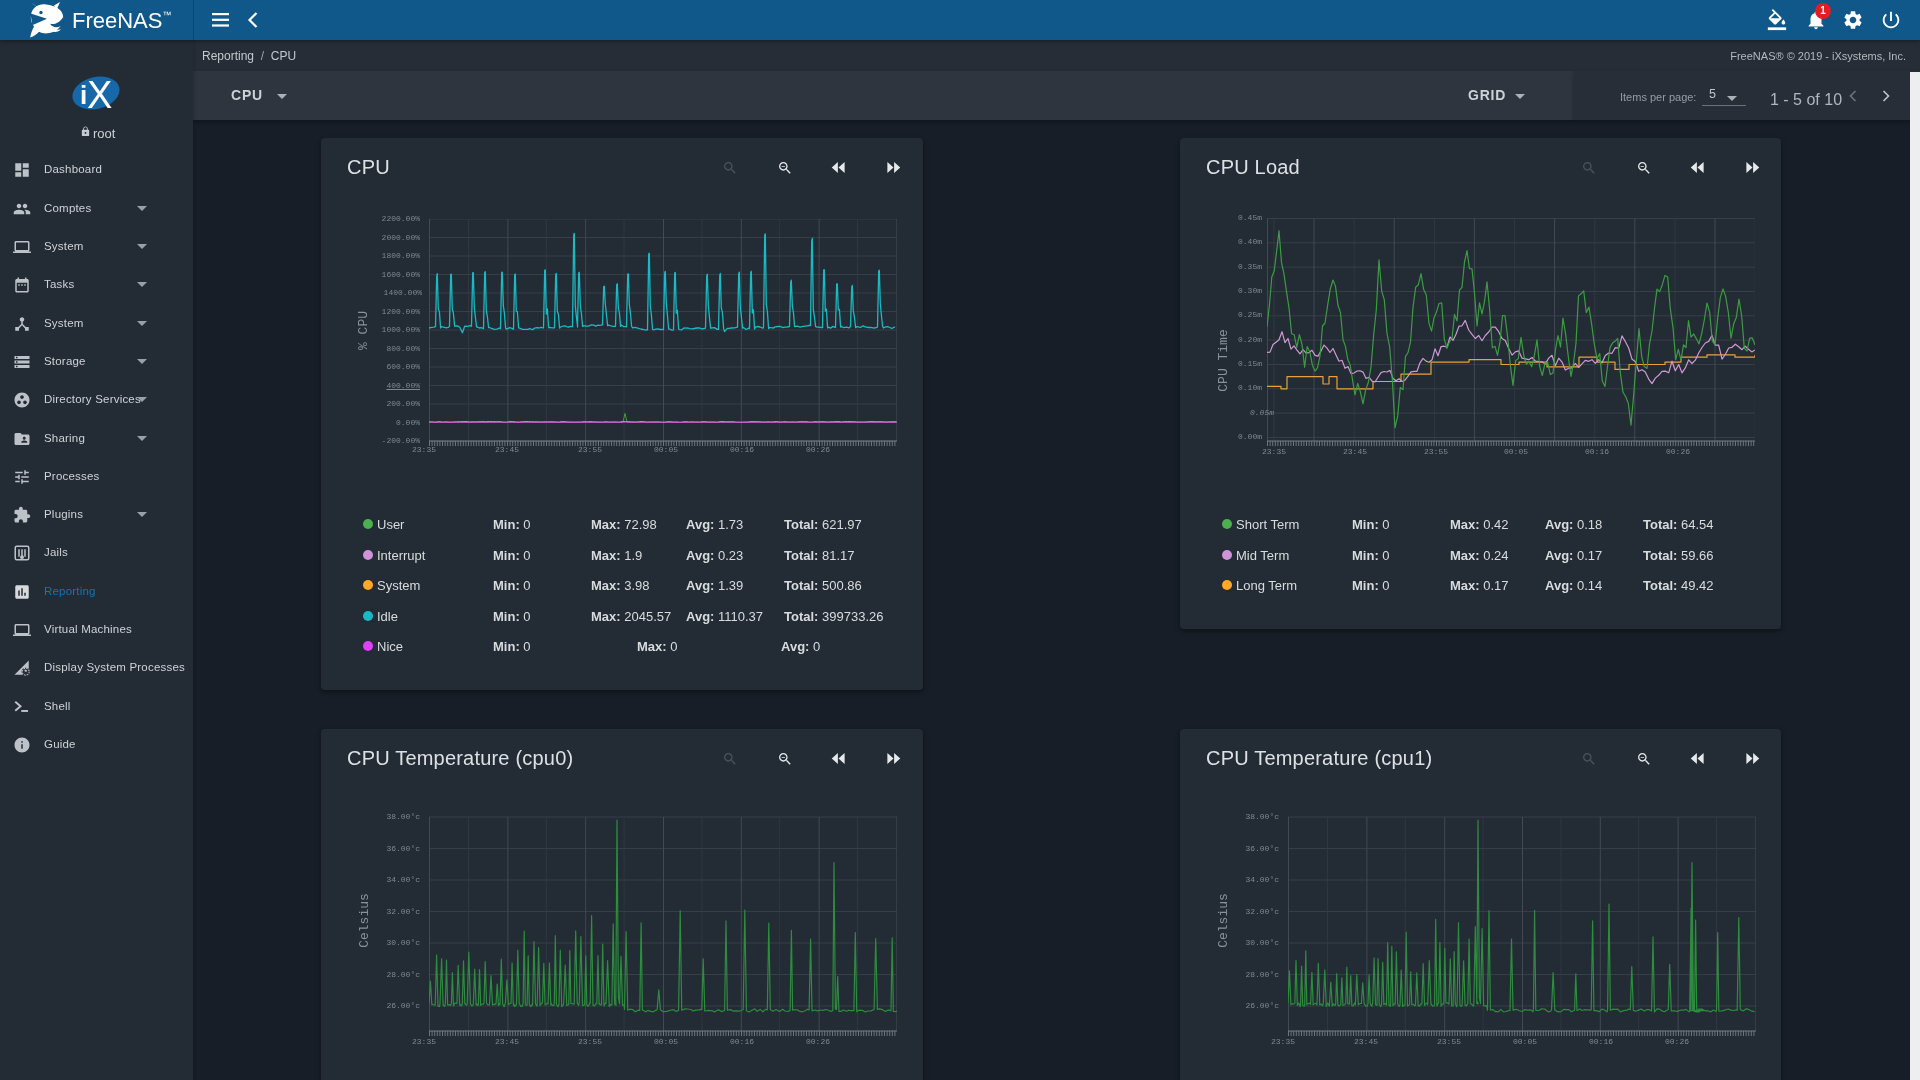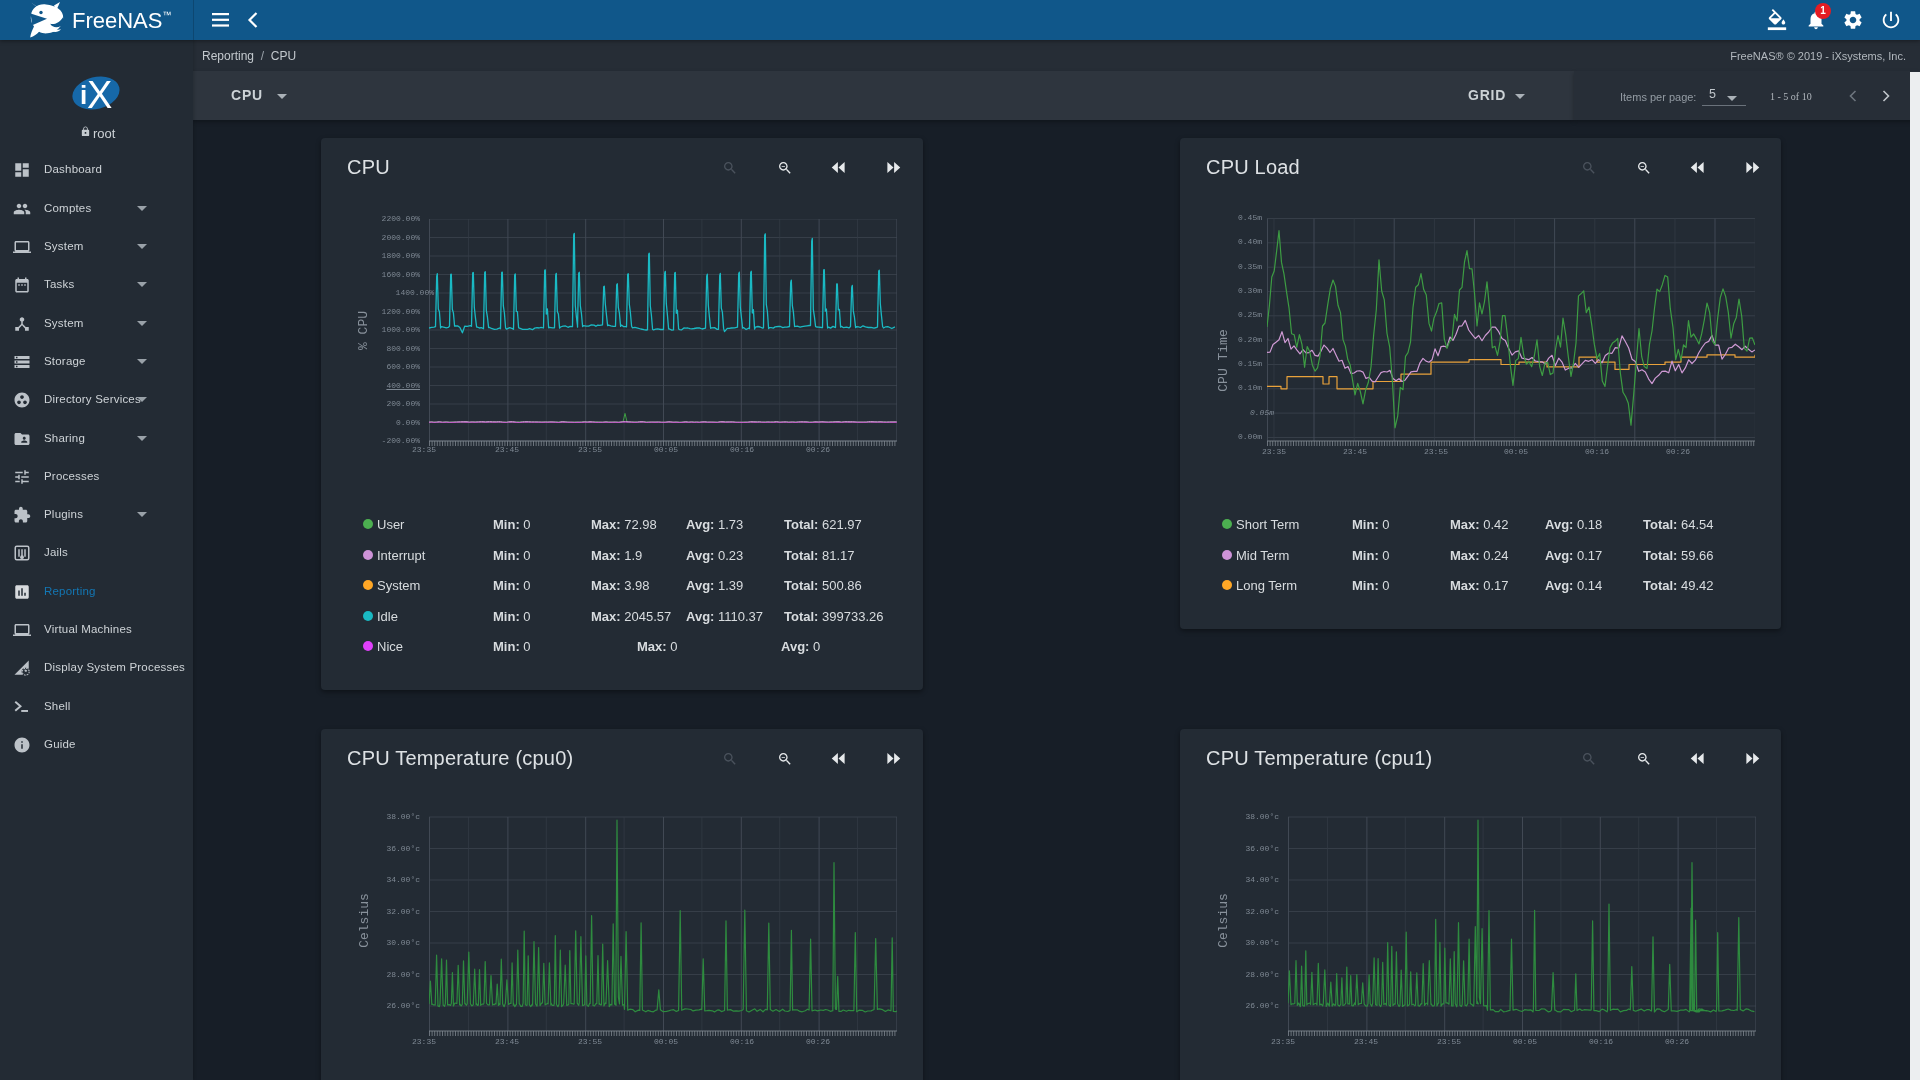--- a/index.html
+++ b/index.html
@@ -69,21 +69,21 @@
 <div id="toolbar">
 <div class="abs" style="left:38px;top:16px;font-size:14px;font-weight:bold;letter-spacing:.8px;color:#ccd2d6;">CPU</div>
 <div class="abs" style="left:84px;top:23px;width:0;height:0;border-left:5px solid transparent;border-right:5px solid transparent;border-top:5px solid #aab1b7;"></div>
 <div class="abs" style="left:1275px;top:16px;font-size:14px;font-weight:bold;letter-spacing:.8px;color:#ccd2d6;">GRID</div>
 <div class="abs" style="left:1322px;top:23px;width:0;height:0;border-left:5px solid transparent;border-right:5px solid transparent;border-top:5px solid #aab1b7;"></div>
 </div>
 <div id="pager">
 <div class="abs" style="left:46px;top:20px;font-size:11px;color:#949ca4;">Items per page:</div>
 <div class="abs" style="left:128px;top:16px;width:44px;border-bottom:1px solid #6a727b;height:19px;font-size:12.5px;color:#c0c6cb;padding-left:7px;">5</div>
 <div class="abs" style="left:153px;top:25px;width:0;height:0;border-left:5px solid transparent;border-right:5px solid transparent;border-top:5px solid #aab1b7;"></div>
-<div class="abs" style="left:196px;top:20px;font-size:10px;color:#b0b6bc;font-family:Liberation Serif, serif;">1 - 5 of 10</div>
+<div class="abs" style="left:196px;top:20px;font-size:16px;color:#b0b6bc;">1 - 5 of 10</div>
 <svg class="abs" style="left:273px;top:18px" width="12" height="14" viewBox="0 0 12 14">
       <path d="M8.5 2 L3.5 7 L8.5 12" stroke="#6d757e" stroke-width="1.6" fill="none"></path>
     </svg>
 <svg class="abs" style="left:306px;top:18px" width="12" height="14" viewBox="0 0 12 14">
       <path d="M3.5 2 L8.5 7 L3.5 12" stroke="#c0c6cb" stroke-width="1.6" fill="none"></path>
     </svg>
 </div>
 <div id="sidebar">
 <svg class="abs" style="left:68px;top:31px" width="58" height="46" viewBox="0 0 58 46">
 <ellipse cx="28" cy="22" rx="24" ry="16" fill="#1668a8" transform="rotate(-14 28 22)"></ellipse>
@@ -260,21 +260,21 @@
 <line x1="0" y1="224.5" x2="468" y2="224.5" stroke="#7d858e" stroke-width="5" stroke-dasharray="1 1.6" opacity="0.8"></line>
 <polyline points="0.0,203.2 3.2,203.0 6.9,203.1 10.7,203.1 13.8,203.2 16.4,203.0 20.4,203.1 24.4,203.1 27.4,203.1 31.7,203.3 35.2,203.2 39.2,203.2 42.4,203.1 46.0,203.0 49.2,202.9 51.9,203.2 54.6,203.3 58.7,203.0 61.5,203.2 64.9,203.0 69.0,203.0 72.7,203.2 76.0,203.2 79.5,203.1 82.4,203.2 86.5,203.3 90.6,202.9 95.0,203.1 98.6,203.0 102.4,202.9 106.3,203.2 110.5,203.1 114.2,203.0 116.7,203.0 120.5,203.1 124.1,203.1 126.9,203.1 129.5,203.1 133.3,203.1 136.9,202.9 141.2,203.3 145.3,203.0 147.9,203.1 150.9,203.3 154.5,202.9 157.6,202.9 161.5,203.3 165.7,203.0 170.1,203.0 174.0,203.2 178.1,202.9 182.4,203.1 186.4,203.1 189.1,203.3 191.8,203.2 194.0,202.9 196.0,194.4 198.0,202.9 199.0,203.1 202.9,203.1 206.2,203.0 209.4,203.1 213.4,203.1 216.2,202.9 220.2,203.1 223.4,203.1 227.1,203.2 229.6,203.2 233.7,203.2 237.1,203.2 240.0,203.2 243.3,203.2 245.9,203.3 248.7,203.1 251.3,203.3 254.7,203.1 258.6,203.3 261.9,203.1 264.5,202.9 267.4,203.3 270.9,203.2 274.6,203.2 277.4,203.3 281.3,203.2 285.4,203.1 289.8,203.2 292.8,203.2 296.9,203.0 300.1,203.3 304.0,202.9 307.6,203.3 310.2,203.3 313.0,203.3 315.6,203.0 319.9,203.2 324.4,203.1 328.5,202.9 332.9,203.3 336.0,203.0 340.4,203.3 343.5,202.9 346.2,203.1 349.4,203.0 353.7,203.2 357.7,203.0 361.9,203.1 366.2,203.1 369.6,203.2 373.6,203.1 376.7,203.2 380.6,203.0 384.5,203.1 388.0,203.2 391.9,203.3 395.3,203.0 399.2,203.3 402.2,202.9 406.0,202.9 410.2,203.1 414.5,203.0 417.7,203.1 420.3,203.1 424.7,203.3 428.4,203.3 431.0,203.0 434.0,203.3 436.8,203.0 440.5,203.3 443.4,202.9 446.4,203.1 449.7,203.0 453.4,203.0 457.0,203.2 459.9,203.3 464.0,203.3 466.5,202.9" fill="none" stroke="#3d9c43" stroke-width="1.0" opacity="1.0" stroke-linejoin="round"></polyline>
 <polyline points="0.0,203.1 2.7,202.8 4.9,203.3 7.4,203.1 10.3,202.6 13.6,203.2 17.3,202.9 20.7,203.3 23.9,203.1 27.6,202.9 31.4,202.7 34.1,202.6 38.0,202.6 40.3,203.1 43.2,202.8 46.2,203.0 49.3,202.8 52.7,202.5 56.7,202.8 60.4,202.5 63.6,202.7 67.2,202.8 69.3,202.6 71.5,202.6 73.8,203.1 77.6,203.3 79.7,202.7 83.4,202.5 87.4,203.1 90.6,203.3 93.4,202.8 95.5,202.6 99.4,202.6 102.4,202.9 105.5,202.8 109.4,202.9 112.9,203.1 116.8,202.9 118.8,203.0 120.9,202.8 123.0,202.8 126.4,203.0 129.8,203.3 133.2,202.5 136.1,202.8 138.8,203.1 142.0,203.1 145.6,203.3 149.0,203.1 152.6,203.1 155.5,202.7 158.2,203.0 161.0,202.6 163.7,202.8 166.6,203.1 169.7,203.2 173.4,203.2 177.0,202.8 179.7,203.2 183.2,203.1 186.1,203.0 189.9,203.2 193.8,202.6 196.7,202.5 199.1,202.7 202.4,202.9 205.1,203.1 208.3,203.1 210.4,202.6 214.2,202.6 217.4,203.3 219.7,203.1 222.8,203.0 226.0,203.0 229.7,202.9 232.4,203.2 236.1,203.2 239.9,202.6 241.9,202.8 244.0,203.1 247.1,203.0 250.6,203.3 252.9,203.2 256.8,202.6 259.8,203.1 262.5,202.8 265.3,203.2 267.5,202.9 270.3,203.2 273.0,202.8 275.8,202.6 278.6,203.0 282.1,203.0 285.0,203.1 288.4,203.3 291.2,202.6 294.0,202.6 296.5,202.9 300.1,202.8 303.7,202.8 306.8,203.2 308.8,203.2 310.9,203.2 314.7,203.2 318.4,203.2 321.7,202.6 324.9,202.7 328.4,202.9 330.6,202.7 332.7,203.0 336.4,203.1 338.9,202.8 341.7,203.0 344.4,203.0 347.4,202.5 350.9,203.2 354.4,202.8 357.4,202.8 359.7,203.2 363.5,202.9 366.9,203.2 369.3,202.8 371.8,202.7 374.4,202.7 378.1,202.8 380.5,203.3 383.3,203.2 385.9,202.7 389.9,202.9 392.9,202.6 396.0,202.9 399.7,203.0 403.6,202.9 406.1,202.7 410.0,202.6 412.4,203.1 415.8,202.6 418.3,202.6 421.1,202.7 423.3,202.6 426.0,202.8 428.1,203.0 431.0,203.1 434.9,203.0 437.2,203.1 439.4,202.6 441.6,202.5 445.1,202.7 448.5,202.8 451.0,202.7 454.4,202.9 457.4,203.0 460.7,202.8 464.0,202.8 467.8,202.8" fill="none" stroke="#cf9ad4" stroke-width="1.0" opacity="0.95" stroke-linejoin="round"></polyline>
 <polyline points="0.0,203.4 2.7,203.4 4.9,203.3 7.4,203.3 10.3,203.4 13.6,203.4 17.3,203.4 20.7,203.4 23.9,203.5 27.6,203.4 31.4,203.3 34.1,203.4 38.0,203.5 40.3,203.3 43.2,203.4 46.2,203.4 49.3,203.3 52.7,203.3 56.7,203.5 60.4,203.3 63.6,203.5 67.2,203.4 69.3,203.3 71.5,203.4 73.8,203.4 77.6,203.4 79.7,203.4 83.4,203.4 87.4,203.5 90.6,203.5 93.4,203.5 95.5,203.4 99.4,203.4 102.4,203.4 105.5,203.4 109.4,203.4 112.9,203.4 116.8,203.4 118.8,203.4 120.9,203.4 123.0,203.4 126.4,203.4 129.8,203.5 133.2,203.5 136.1,203.4 138.8,203.4 142.0,203.4 145.6,203.4 149.0,203.5 152.6,203.5 155.5,203.5 158.2,203.3 161.0,203.5 163.7,203.3 166.6,203.5 169.7,203.4 173.4,203.4 177.0,203.4 179.7,203.4 183.2,203.4 186.1,203.4 189.9,203.5 193.8,203.3 196.7,203.3 199.1,203.3 202.4,203.4 205.1,203.5 208.3,203.4 210.4,203.4 214.2,203.3 217.4,203.4 219.7,203.4 222.8,203.3 226.0,203.5 229.7,203.4 232.4,203.4 236.1,203.4 239.9,203.3 241.9,203.3 244.0,203.5 247.1,203.4 250.6,203.5 252.9,203.5 256.8,203.5 259.8,203.4 262.5,203.4 265.3,203.4 267.5,203.4 270.3,203.5 273.0,203.4 275.8,203.4 278.6,203.4 282.1,203.4 285.0,203.4 288.4,203.4 291.2,203.3 294.0,203.4 296.5,203.5 300.1,203.3 303.7,203.4 306.8,203.4 308.8,203.4 310.9,203.5 314.7,203.5 318.4,203.3 321.7,203.3 324.9,203.5 328.4,203.4 330.6,203.3 332.7,203.4 336.4,203.5 338.9,203.4 341.7,203.4 344.4,203.5 347.4,203.4 350.9,203.4 354.4,203.4 357.4,203.3 359.7,203.4 363.5,203.4 366.9,203.5 369.3,203.4 371.8,203.3 374.4,203.4 378.1,203.5 380.5,203.4 383.3,203.4 385.9,203.5 389.9,203.4 392.9,203.3 396.0,203.4 399.7,203.4 403.6,203.5 406.1,203.4 410.0,203.5 412.4,203.5 415.8,203.3 418.3,203.4 421.1,203.5 423.3,203.4 426.0,203.4 428.1,203.4 431.0,203.4 434.9,203.4 437.2,203.4 439.4,203.3 441.6,203.4 445.1,203.4 448.5,203.4 451.0,203.3 454.4,203.5 457.4,203.4 460.7,203.5 464.0,203.5 467.8,203.5" fill="none" stroke="#d44bd8" stroke-width="0.9" opacity="0.8" stroke-linejoin="round"></polyline>
 <polyline points="0.0,109.0 2.7,108.4 5.0,108.1 6.5,107.7 7.7,57.3 8.3,54.7 9.3,90.0 10.4,92.8 11.6,109.0 12.5,107.7 15.5,108.4 17.3,108.8 19.2,108.4 20.5,107.3 21.7,55.3 22.3,55.1 23.3,90.3 24.4,93.9 25.6,107.2 26.5,106.8 28.9,107.0 30.9,108.5 33.4,113.8 35.7,107.2 38.2,107.4 41.3,106.6 42.5,107.3 43.7,53.8 44.3,53.5 45.3,88.2 46.4,98.4 47.6,108.0 48.5,108.2 50.4,109.0 52.7,108.7 54.5,109.7 55.7,53.6 56.3,52.7 57.3,91.2 58.4,97.8 59.6,108.6 60.5,108.5 62.4,109.4 65.4,110.4 67.9,110.2 70.5,109.0 71.5,109.7 72.7,53.6 73.3,53.1 74.3,86.7 75.4,94.0 76.6,109.0 77.5,110.2 80.7,108.7 83.5,109.6 84.5,110.3 85.7,55.8 86.3,55.0 87.3,92.4 88.4,92.6 89.6,108.8 90.5,109.1 93.6,110.4 95.7,110.3 98.7,110.3 100.6,109.6 103.5,110.7 105.7,109.1 108.1,108.7 110.1,109.0 112.1,108.3 114.5,109.0 115.7,51.3 116.3,50.9 117.3,95.1 118.4,90.0 119.6,108.8 120.5,108.4 123.5,108.9 125.5,108.8 126.7,55.9 127.3,54.3 128.3,92.4 129.4,95.1 130.6,109.1 131.5,108.0 134.1,107.2 136.6,107.0 139.0,108.3 141.1,107.3 143.5,107.6 144.7,15.9 145.3,14.3 146.3,86.6 147.4,98.0 148.6,107.5 148.5,108.0 149.7,54.1 150.3,53.3 151.3,86.7 152.4,94.3 153.6,107.5 154.5,106.6 157.2,107.2 159.6,107.2 162.4,105.9 165.0,106.1 166.9,107.3 168.8,106.1 170.8,106.3 173.5,105.9 174.7,67.7 175.3,67.1 176.3,84.7 177.4,95.3 178.6,106.6 179.5,106.1 181.9,106.8 184.2,107.3 186.5,107.3 187.7,65.8 188.3,64.8 189.3,88.3 190.4,94.2 191.6,107.4 192.5,106.1 194.4,107.6 196.6,107.7 197.5,107.9 198.7,55.3 199.3,54.8 200.3,85.1 201.4,93.7 202.6,107.2 203.5,108.9 205.9,108.3 208.8,109.1 211.8,110.0 214.9,110.7 217.1,111.0 218.5,110.8 219.7,35.1 220.3,34.2 221.3,86.8 222.4,96.3 223.6,110.5 224.5,110.8 226.7,110.2 228.7,109.9 231.7,110.5 234.5,110.5 235.7,54.2 236.3,52.3 237.3,84.4 238.4,95.8 239.6,109.9 240.5,110.0 242.8,111.1 244.5,110.9 245.7,53.9 246.3,53.4 247.3,94.3 248.4,91.2 249.6,109.9 250.5,110.6 252.7,110.8 254.9,108.9 257.0,109.1 258.8,109.0 260.9,109.7 262.8,109.8 265.1,109.5 267.9,109.0 270.3,108.9 273.1,110.0 276.5,109.2 277.7,57.2 278.3,55.2 279.3,86.3 280.4,97.7 281.6,109.3 282.5,108.9 285.5,108.6 288.2,110.4 289.5,110.3 290.7,56.7 291.3,54.4 292.3,89.1 293.4,93.2 294.6,109.4 295.5,112.6 298.3,109.3 300.2,109.3 302.4,109.0 305.6,108.8 308.5,108.2 309.7,54.8 310.3,53.1 311.3,88.1 312.4,98.3 313.6,109.2 314.5,108.6 317.1,110.5 319.8,109.2 320.5,109.6 321.7,53.5 322.3,52.3 323.3,94.0 324.4,90.7 325.6,110.1 326.5,108.1 328.9,107.5 331.1,108.0 333.7,109.2 334.5,108.8 335.7,16.2 336.3,14.8 337.3,85.4 338.4,92.5 339.6,109.7 340.5,108.6 342.3,108.7 344.3,109.1 346.1,107.9 349.2,107.5 351.5,107.5 353.8,108.7 355.8,108.1 357.9,108.2 360.5,107.5 361.7,63.5 362.3,61.1 363.3,86.3 364.4,93.1 365.6,107.5 366.5,107.4 368.4,107.2 371.1,108.1 373.0,107.7 375.9,107.1 378.1,106.8 380.1,106.5 381.5,106.5 382.7,22.2 383.3,19.4 384.3,90.3 385.4,97.7 386.6,107.7 387.5,108.0 389.6,108.1 392.5,108.5 393.5,108.6 394.7,50.8 395.3,50.6 396.3,92.2 397.4,90.0 398.6,109.0 399.5,108.1 401.6,109.1 404.0,107.4 405.9,108.4 406.5,108.6 407.7,64.9 408.3,64.9 409.3,90.9 410.4,90.4 411.6,108.1 412.5,107.4 414.5,108.7 417.6,108.1 420.0,108.9 421.5,107.6 422.7,68.2 423.3,66.4 424.3,91.9 425.4,97.8 426.6,108.7 427.5,107.7 429.4,107.9 431.5,108.5 434.0,106.8 436.4,107.9 439.2,108.5 442.0,108.3 445.0,109.1 447.4,108.5 448.5,108.1 449.7,51.9 450.3,51.3 451.3,84.5 452.4,96.1 453.6,107.5 454.5,109.0 456.7,107.8 458.8,107.7 460.8,108.5 462.8,109.5 465.9,107.9" fill="none" stroke="#1ab9c3" stroke-width="1.3" opacity="1.0" stroke-linejoin="round"></polyline>
 </svg>
 <span class="ylab" style="left:39px;top:77.0px;">2200.00%</span>
     <span class="ylab" style="left:39px;top:95.5px;">2000.00%</span>
     <span class="ylab" style="left:39px;top:114.0px;">1800.00%</span>
     <span class="ylab" style="left:39px;top:132.5px;">1600.00%</span>
-    <span class="ylab" style="left:53px;top:151.0px;">1400.00%</span>
+    <span class="ylab" style="left:41px;top:151.0px;">1400.00%</span>
     <span class="ylab" style="left:39px;top:169.5px;">1200.00%</span>
     <span class="ylab" style="left:39px;top:188.0px;">1000.00%</span>
     <span class="ylab" style="left:39px;top:206.5px;">800.00%</span>
     <span class="ylab" style="left:39px;top:225.0px;">600.00%</span>
     <span class="ylab" style="left:39px;top:243.5px;text-decoration:underline;">400.00%</span>
     <span class="ylab" style="left:39px;top:262.0px;">200.00%</span>
     <span class="ylab" style="left:39px;top:280.5px;">0.00%</span>
     <span class="ylab" style="left:39px;top:299.0px;">-200.00%</span>
 <span class="xlab" style="left:83.0px;top:308px;">23:35</span>
     <span class="xlab" style="left:166.0px;top:308px;">23:45</span>

